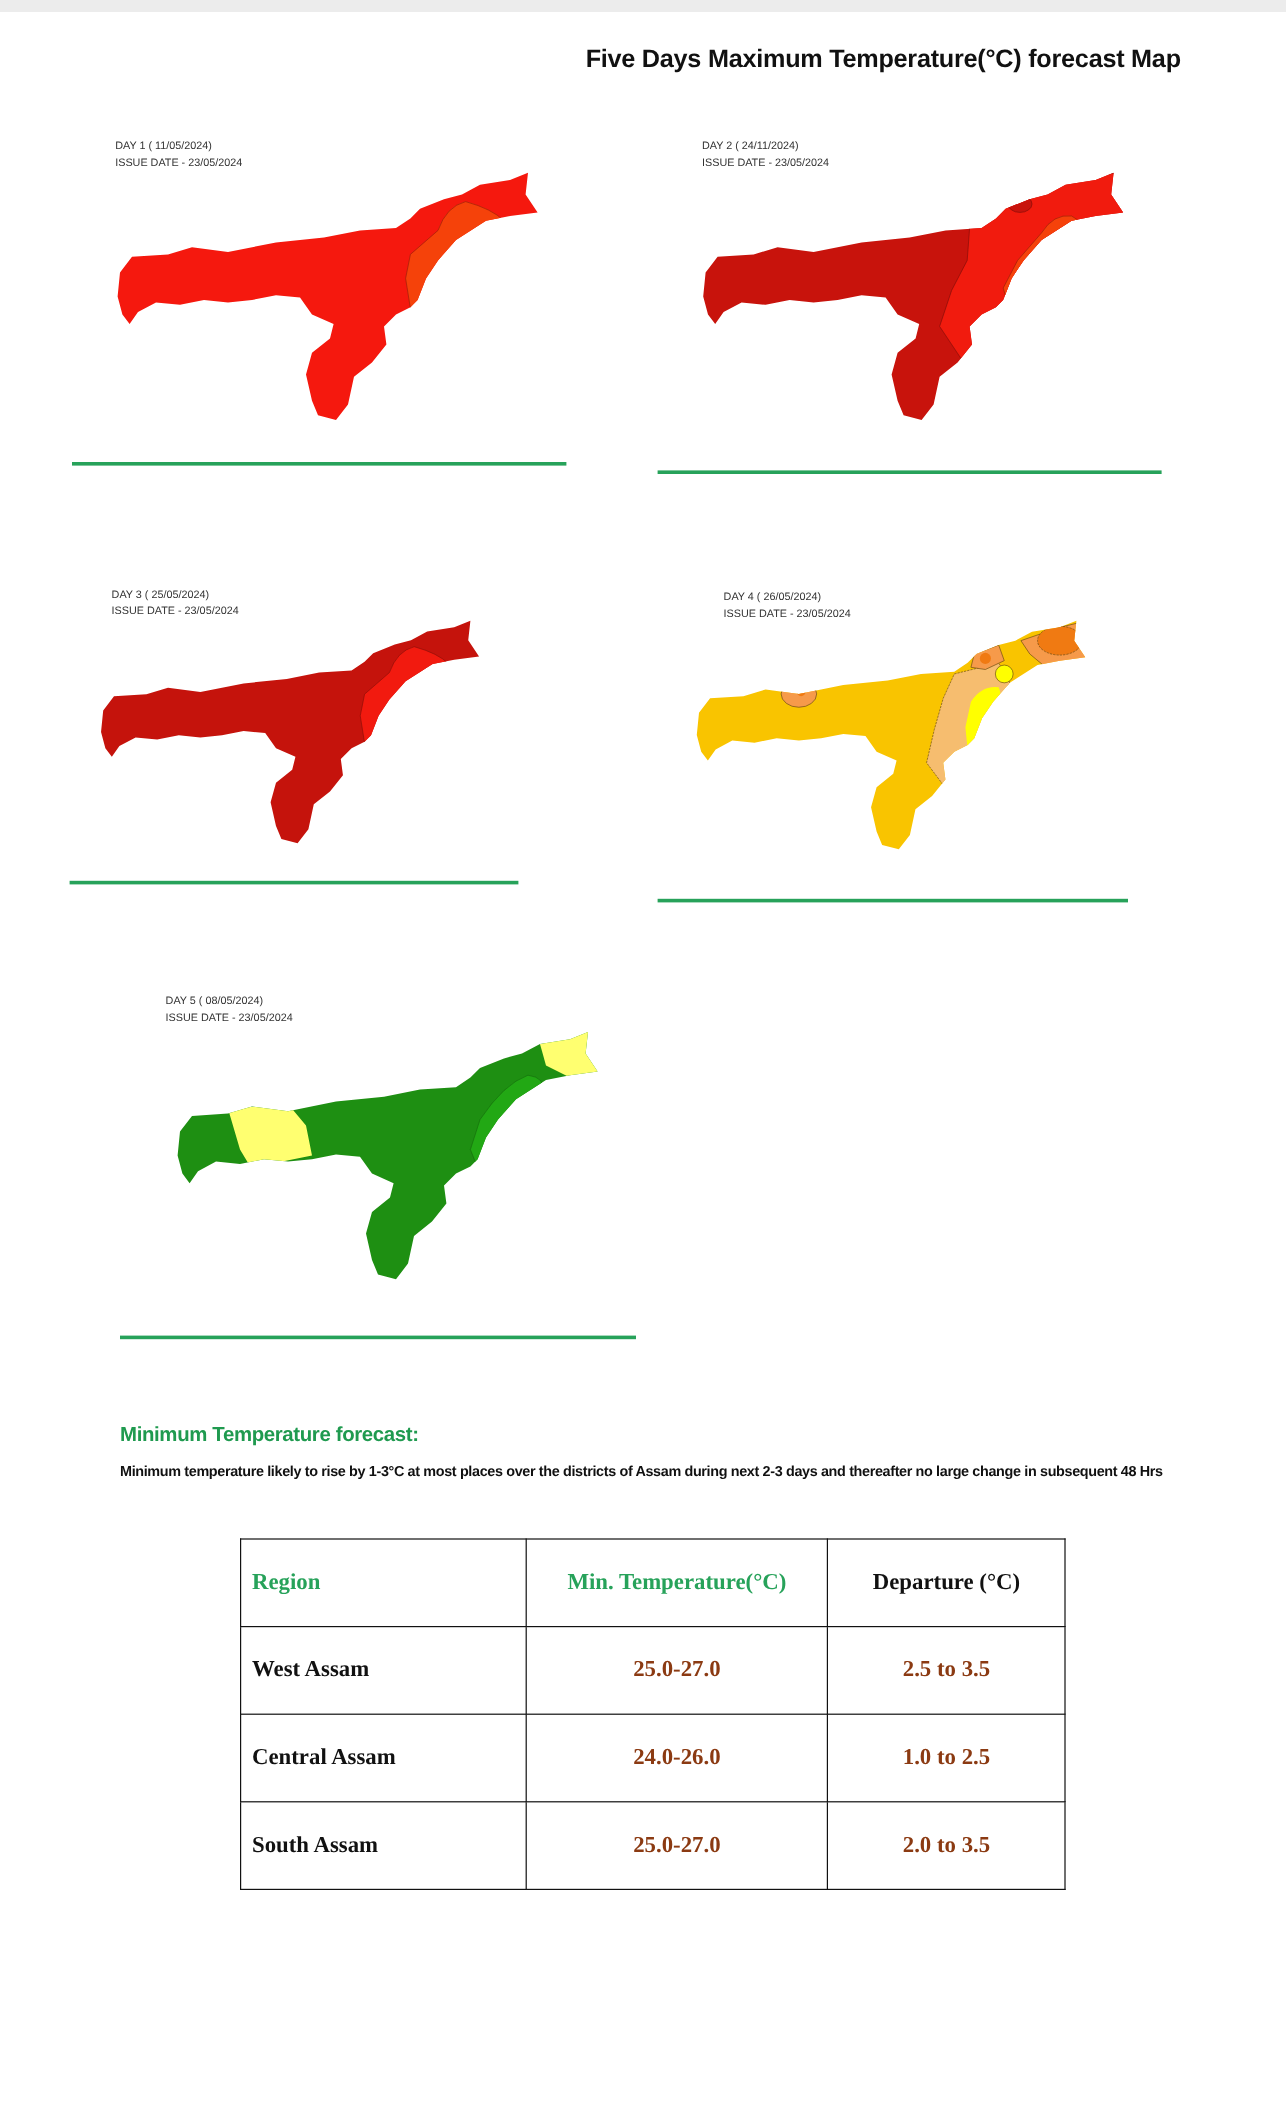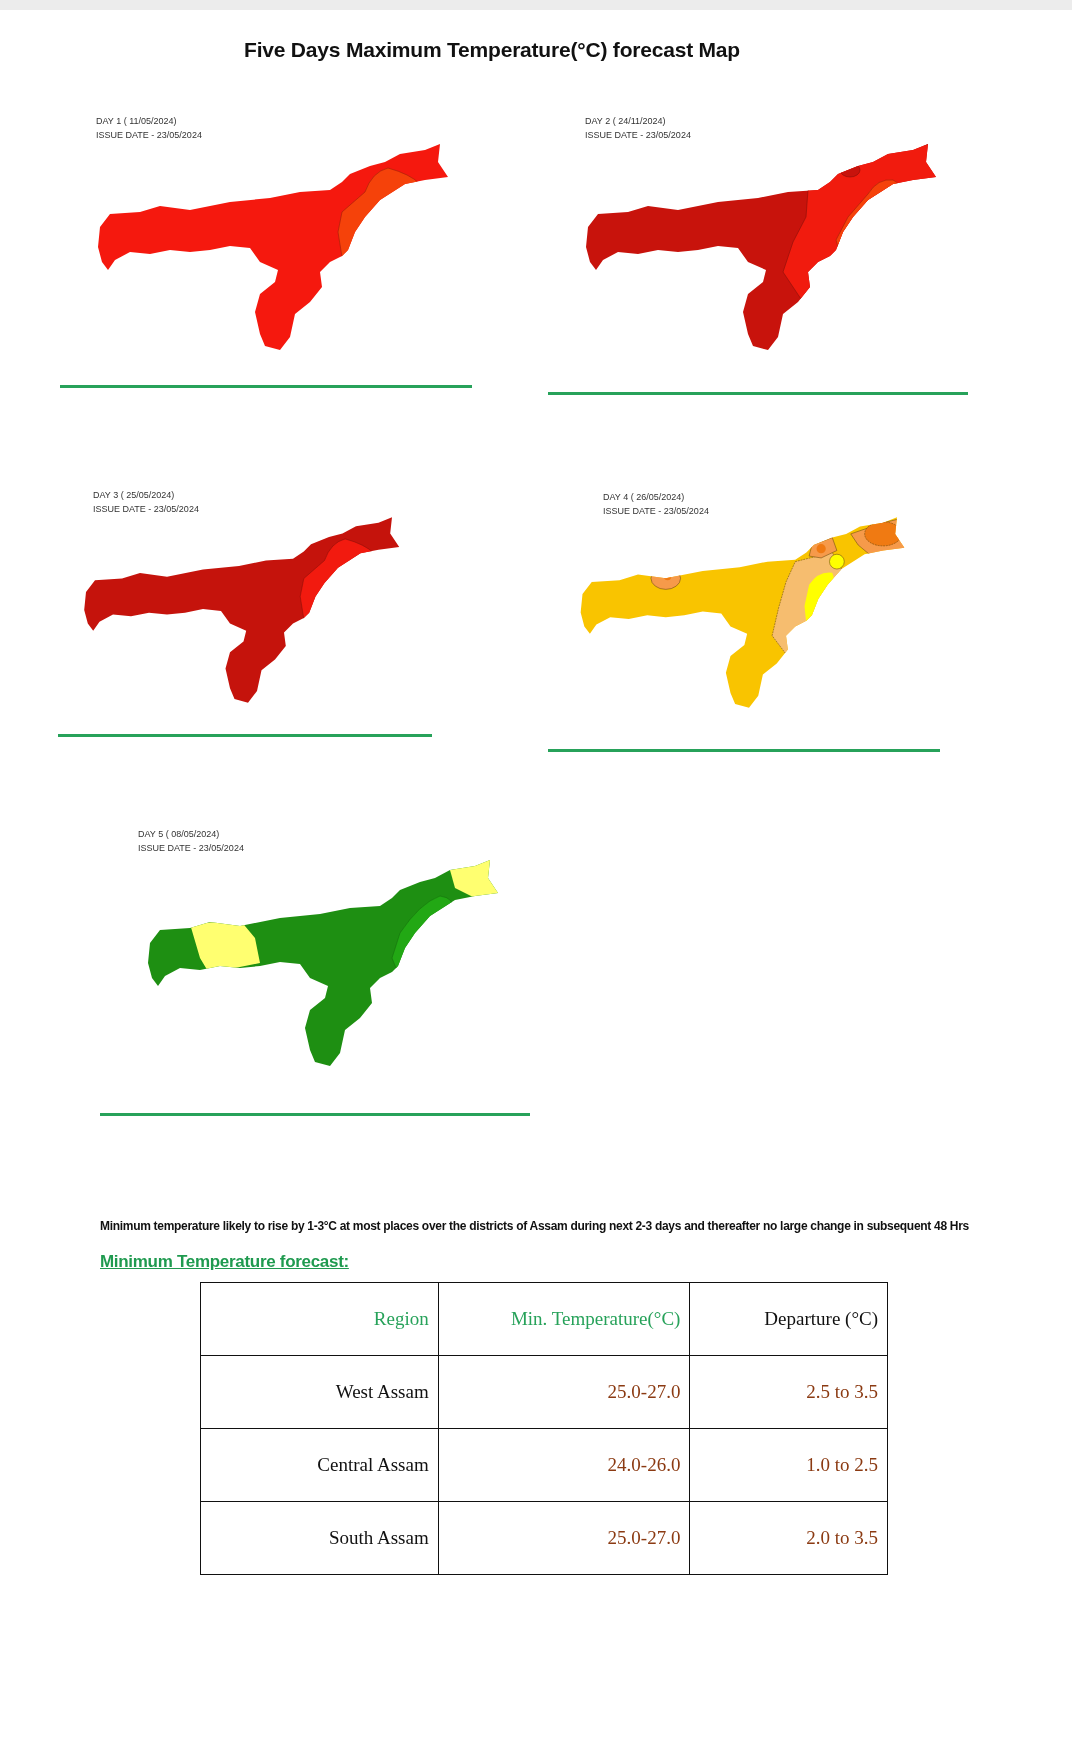--- a/index.html
+++ b/index.html
@@ -2,45 +2,45 @@
 <html><head>
   <meta charset="utf-8">
   <style>
     html, body { margin: 0; padding: 0; }
     body {
       width: 1072px; height: 1759px; position: relative; background: #ffffff;
       font-family: "Liberation Sans", sans-serif; overflow: hidden;
     }
     .topbar { position: absolute; left: 0; top: 0; width: 1072px; height: 10px; background: #ececec; }
     .title {
-      position: absolute; left: 0; width: 984px; top: 38px; text-align: center;
+      position: absolute; left: 0; width: 984px; top: 38px; text-align: right;
       font-family: "Liberation Sans", sans-serif; font-weight: bold; font-size: 21px; color: #111;
       letter-spacing: -0.2px;
     }
     .map-panel { position: absolute; }
     .map-label {
       position: absolute; font-family: "Liberation Sans", sans-serif; font-size: 9px; color: #333; line-height: 14px;
       white-space: nowrap;
     }
     .map-svg { position: absolute; }
     .rule { position: absolute; height: 3px; background: #27a25a; }
     .min-heading {
-      position: absolute; left: 100px; top: 1252px; font-family: "Liberation Sans", sans-serif; font-weight: bold;
-      font-size: 17px; color: #1f9a4f; text-decoration: underline; letter-spacing: -0.3px;
+      position: absolute; left: 100px; top: 1186px; font-family: "Liberation Sans", sans-serif; font-weight: bold;
+      font-size: 17px; color: #1f9a4f; letter-spacing: -0.3px;
     }
     .min-text {
       position: absolute; left: 100px; top: 1213px; width: 880px; font-family: "Liberation Sans", sans-serif;
       font-weight: bold; font-size: 12px; line-height: 26px; color: #111; letter-spacing: -0.3px;
     }
     table.mintable {
       position: absolute; left: 200px; top: 1282px; width: 688px; border-collapse: collapse;
       font-family: "Liberation Serif", serif; font-weight: bold; font-size: 19px;
     }
     table.mintable td, table.mintable th {
-      border: 1.5px solid #111; height: 72px; padding: 0 9px; font-weight: normal; text-align: right;
+      border: 1.5px solid #111; height: 72px; padding: 0 9px; font-weight: bold;
     }
     table.mintable th { font-size: 19px; }
     .c1 { width: 218px; text-align: left; }
     .c2 { width: 232px; text-align: center; border-radius: 13px; }
     .c3 { width: 178px; text-align: center; }
     .hdr-green { color: #27a25a; }
     .hdr-black { color: #111; }
     .val { color: #8b3a12; }
     .region { color: #111; text-align: left; }
   </style>

